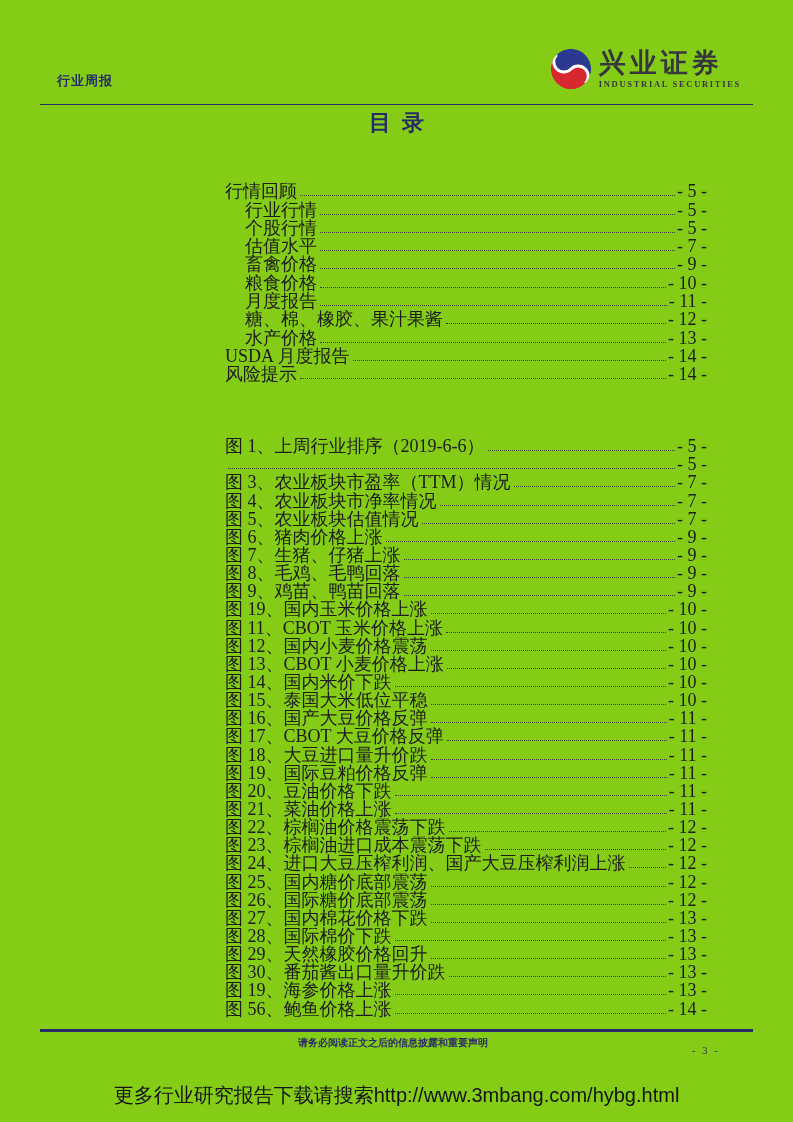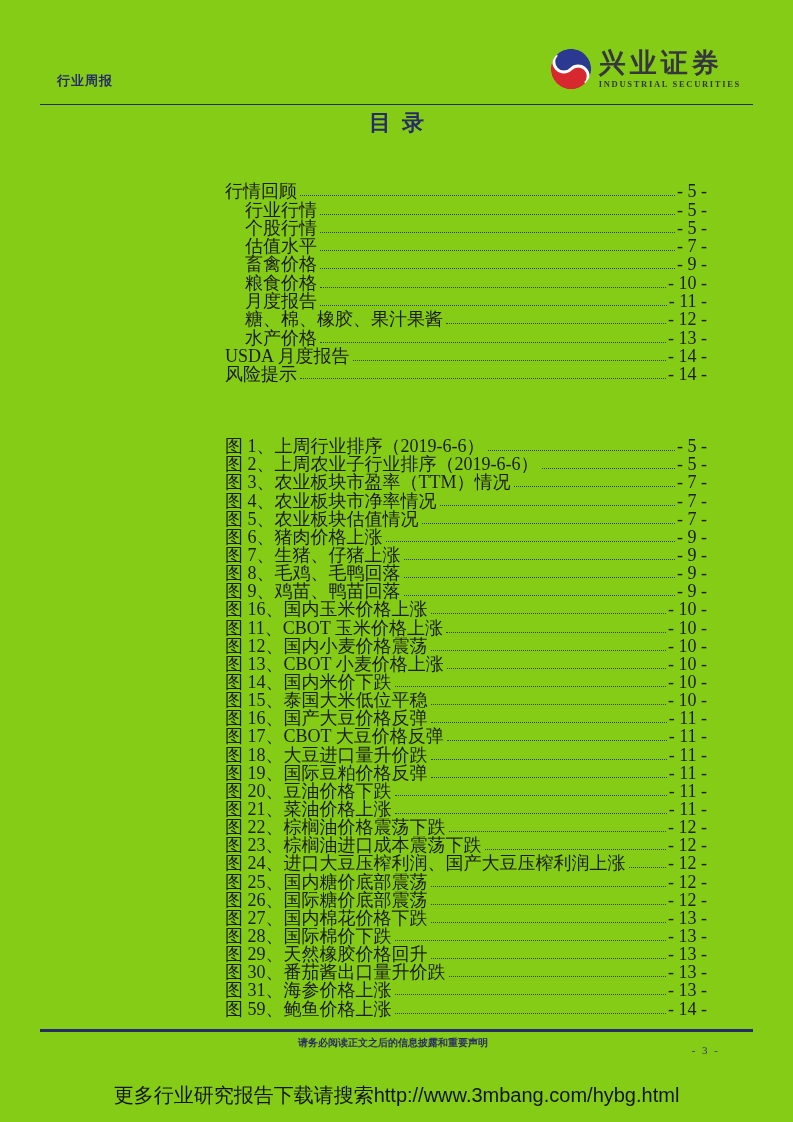--- a/index.html
+++ b/index.html
@@ -162,21 +162,20 @@
       </div>
     </div>
 
   <div class="fig-list" id="fig-list">
       <div class="row">
         <span class="label">图 1、上周行业排序（2019-6-6）</span>
         <span class="leader"></span>
         <span class="pagenum">- 5 -</span>
       </div>
       <div class="row">
-        <span class="label">图 2、上周农业子行业排序（2019-6-6）</span>
         <span class="leader"></span>
         <span class="pagenum">- 5 -</span>
       </div>
       <div class="row">
         <span class="label">图 3、农业板块市盈率（TTM）情况</span>
         <span class="leader"></span>
         <span class="pagenum">- 7 -</span>
       </div>
       <div class="row">
         <span class="label">图 4、农业板块市净率情况</span>
@@ -202,21 +201,21 @@
         <span class="label">图 8、毛鸡、毛鸭回落</span>
         <span class="leader"></span>
         <span class="pagenum">- 9 -</span>
       </div>
       <div class="row">
         <span class="label">图 9、鸡苗、鸭苗回落</span>
         <span class="leader"></span>
         <span class="pagenum">- 9 -</span>
       </div>
       <div class="row">
-        <span class="label">图 16、国内玉米价格上涨</span>
+        <span class="label">图 19、国内玉米价格上涨</span>
         <span class="leader"></span>
         <span class="pagenum">- 10 -</span>
       </div>
       <div class="row">
         <span class="label">图 11、CBOT 玉米价格上涨</span>
         <span class="leader"></span>
         <span class="pagenum">- 10 -</span>
       </div>
       <div class="row">
         <span class="label">图 12、国内小麦价格震荡</span>
@@ -307,26 +306,26 @@
         <span class="label">图 29、天然橡胶价格回升</span>
         <span class="leader"></span>
         <span class="pagenum">- 13 -</span>
       </div>
       <div class="row">
         <span class="label">图 30、番茄酱出口量升价跌</span>
         <span class="leader"></span>
         <span class="pagenum">- 13 -</span>
       </div>
       <div class="row">
-        <span class="label">图 31、海参价格上涨</span>
-        <span class="leader"></span>
-        <span class="pagenum">- 13 -</span>
-      </div>
-      <div class="row">
-        <span class="label">图 59、鲍鱼价格上涨</span>
+        <span class="label">图 19、海参价格上涨</span>
+        <span class="leader"></span>
+        <span class="pagenum">- 13 -</span>
+      </div>
+      <div class="row">
+        <span class="label">图 56、鲍鱼价格上涨</span>
         <span class="leader"></span>
         <span class="pagenum">- 14 -</span>
       </div>
     </div>
 
   <div class="footer-rule"></div>
   <div class="disclaimer">请务必阅读正文之后的信息披露和重要声明</div>
   <div class="page-number">- 3 -</div>
   <div class="watermark">更多行业研究报告下载请搜索http://www.3mbang.com/hybg.html</div>
 

